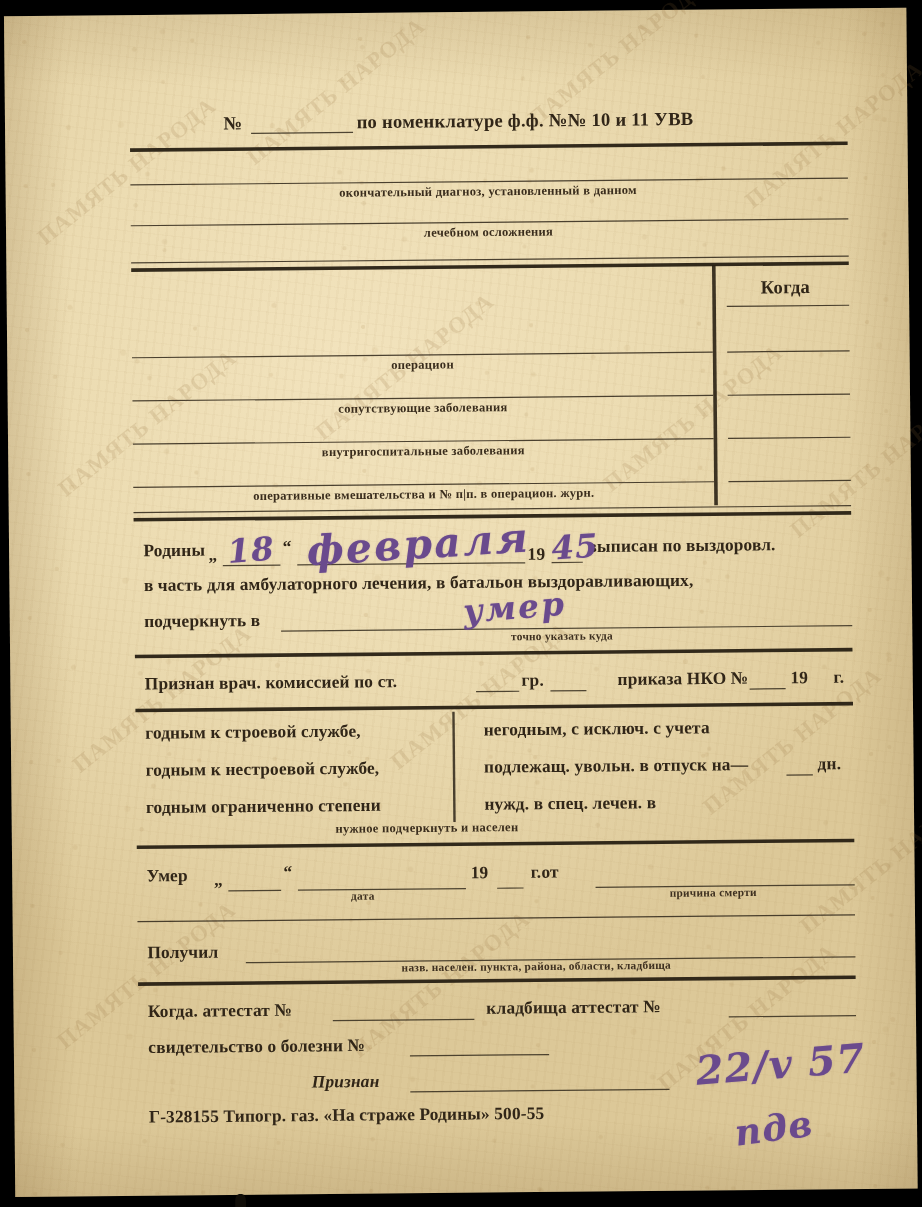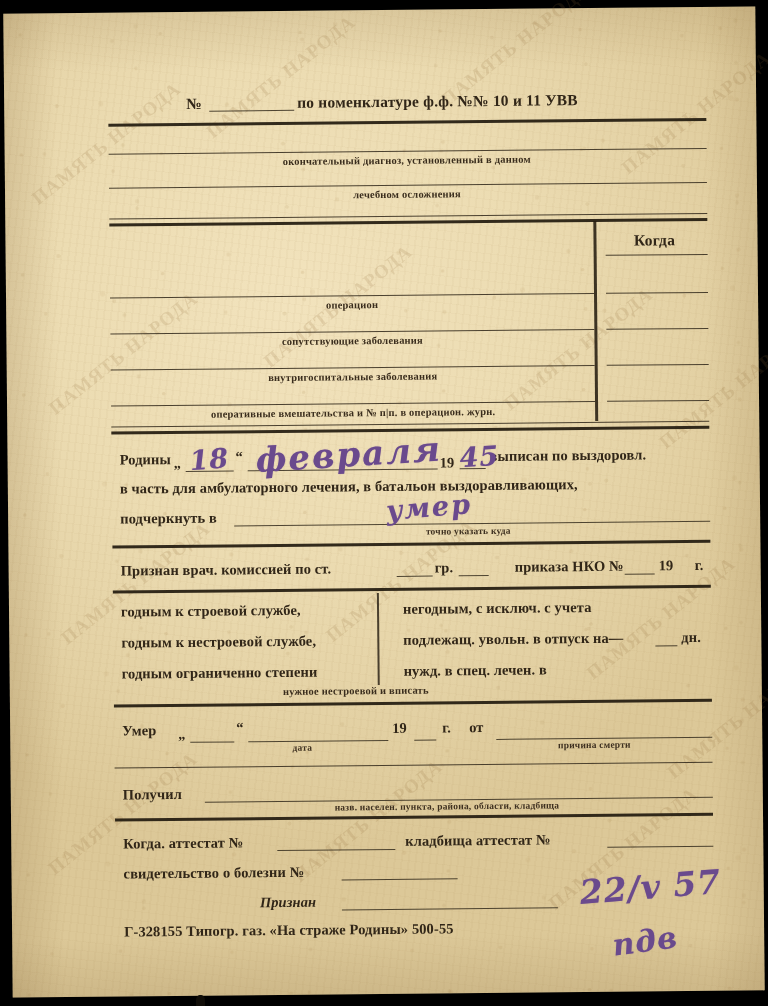--- a/index.html
+++ b/index.html
@@ -253,34 +253,34 @@
       <div class="t body" style="left:112px; top:592px;">годным к строевой службе,</div>
       <div class="t body" style="left:112px; top:623px;">годным к нестроевой службе,</div>
       <div class="t body" style="left:112px; top:654px;">годным ограниченно степени</div>
 
       <div class="t body" style="left:394px; top:592px;">негодным, с исключ. с учета</div>
       <div class="t body" style="left:394px; top:623px;">подлежащ. увольн. в отпуск на—</div>
       <div class="lead" style="left:646px; top:638px; width:22px;"></div>
       <div class="t body" style="left:672px; top:623px;">дн.</div>
       <div class="t body" style="left:394px; top:654px;">нужд. в спец. лечен. в</div>
 
-      <div class="t small ctr" style="left:346px; top:676px;">нужное нестроевой и вписать</div>
+      <div class="t small ctr" style="left:346px; top:676px;">нужное подчеркнуть и населен</div>
 
       <div class="rule thick" style="left:104px; top:692px; width:598px;"></div>
 
       <div class="t body" style="left:112px; top:711px;">Умер</div>
       <div class="t body" style="left:168px; top:715px;">„</div>
       <div class="lead" style="left:180px; top:730px; width:44px;"></div>
       <div class="t body" style="left:226px; top:709px;">“</div>
       <div class="lead" style="left:238px; top:730px; width:140px;"></div>
       <div class="t tiny ctr" style="left:292px; top:733px;">дата</div>
       <div class="t body" style="left:382px; top:711px;">19</div>
       <div class="lead" style="left:404px; top:730px; width:22px;"></div>
       <div class="t body" style="left:432px; top:711px;">г.</div>
-      <div class="t body" style="left:459px; top:711px;">от</div>
+      <div class="t body" style="left:441px; top:711px;">от</div>
       <div class="lead" style="left:486px; top:730px; width:216px;"></div>
       <div class="t tiny ctr" style="left:584px; top:733px;">причина смерти</div>
 
       <div class="rule thin" style="left:104px; top:755px; width:598px;"></div>
 
       <div class="t body" style="left:112px; top:775px;">Получил</div>
       <div class="lead" style="left:194px; top:790px; width:508px;"></div>
       <div class="t tiny ctr" style="left:436px; top:793px;">назв. населен. пункта, района, области, кладбища</div>
 
       <div class="rule thick" style="left:104px; top:806px; width:598px;"></div>

